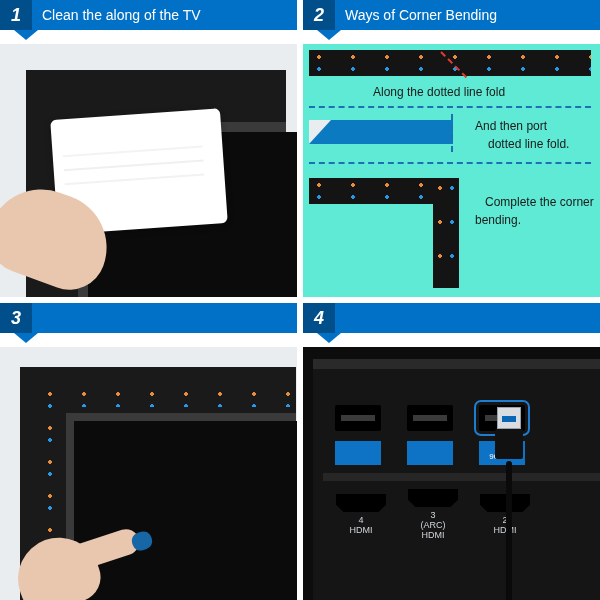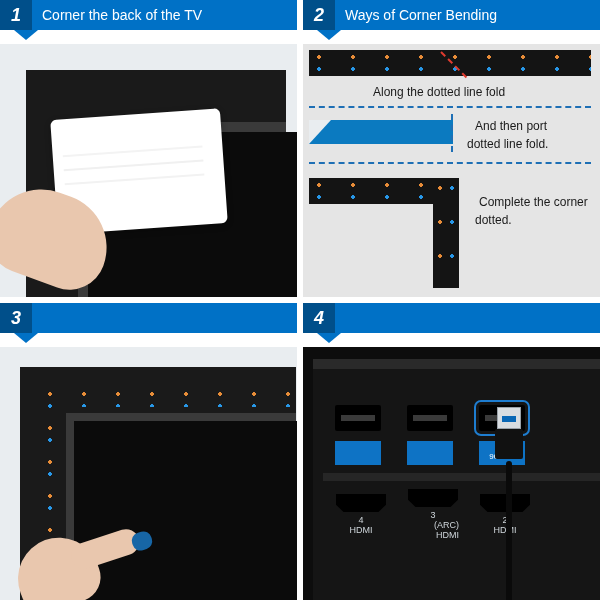--- a/index.html
+++ b/index.html
@@ -98,21 +98,21 @@
   .hand1 {
     position: absolute;
     top: 148px; left: -10px;
     width: 120px; height: 90px;
     background: #e9c7ae;
     border-radius: 60px 60px 40px 40px;
     transform: rotate(20deg);
   }
 
   
-  .p2 { background: #e5e5e5; }
+  .p2 { background: #5eead4; }
   .strip {
     position: absolute;
     background: #141414;
     height: 26px;
   }
   .strip.v { width: 26px; height: auto; }
   .led-dots { position:absolute; inset:0;
     background-image:
      radial-gradient(circle at 10px 7px,#ff9a3c 2px,transparent 2px),
      radial-gradient(circle at 10px 19px,#2aa6ff 2px,transparent 2px);
@@ -187,21 +187,21 @@
   .sep{position:absolute; top:104px; left:10px; right:0; height:8px; background:#262626;}
 </style>
 </head>
 <body>
 
 <div class="grid">
 
   <div class="panel">
     <div class="hdr">
       <div class="num">1</div>
-      <div class="title">Corner the back of the TV</div>
+      <div class="title">Clean the along of the TV</div>
     </div>
     <div class="tri"></div>
     <div class="content">
       <div class="tv-outer"></div>
       <div class="tv-inner-edge"></div>
       <div class="tv-screen1"></div>
       <div class="cloth"></div>
       <div class="hand1"></div>
     </div>
   </div>
@@ -217,31 +217,31 @@
       <div class="strip" style="left:6px; top:6px; width:282px;">
           <div class="led-dots"></div>
         </div>
       <div class="dotted-diag" style="left:138px; top:7px; width:36px; transform:rotate(45deg);"></div>
       <div class="cap" style="left:70px; top:40px;">Along the dotted line fold</div>
       <div class="dotted-h" style="left:6px; top:62px; width:282px;"></div>
 
       <div class="tape" style="left:6px; top:76px; width:144px;"></div>
       <div class="dotted-v" style="left:148px; top:70px; height:38px;"></div>
       <div class="cap" style="left:172px; top:74px;">And then port</div>
-      <div class="cap" style="left:164px; top:92px;">dotted line fold.</div>
+      <div class="cap" style="left:185px; top:92px;">dotted line fold.</div>
       <div class="dotted-h" style="left:6px; top:118px; width:282px;"></div>
 
       <div class="strip" style="left:6px; top:134px; width:150px;">
           <div class="led-dots"></div>
         </div>
       <div class="strip v" style="left:130px; top:134px; height:110px;">
           <div class="led-dots"></div>
         </div>
-      <div class="cap" style="left:176px; top:150px;">Complete the corner</div>
-      <div class="cap" style="left:172px; top:168px;">dotted.</div>
+      <div class="cap" style="left:182px; top:150px;">Complete the corner</div>
+      <div class="cap" style="left:172px; top:168px;">bending.</div>
     </div>
   </div>
 
   <div class="panel">
     <div class="hdr">
       <div class="num">3</div>
     </div>
     <div class="tri"></div>
     <div class="content p3">
       <div class="tv-outer"></div>
@@ -280,21 +280,21 @@
         <div class="sep"></div>
         <div class="hdmi-row">
           <div class="hdmi">
             <div class="hdmi-slot"></div>
             <div class="t">4</div>
             <div class="t" style="white-space:pre-line;">HDMI</div>
           </div>
           <div class="hdmi">
             <div class="hdmi-slot"></div>
             <div class="t">3</div>
-            <div class="t" style="white-space:pre-line;text-align:right;">(ARC)
+            <div class="t" style="white-space:pre-line;">(ARC)
 HDMI</div>
           </div>
           <div class="hdmi">
             <div class="hdmi-slot"></div>
             <div class="t">2</div>
             <div class="t" style="white-space:pre-line;">HDMI</div>
           </div>
         </div>
         <div class="plug">
           <div class="tip"></div>

